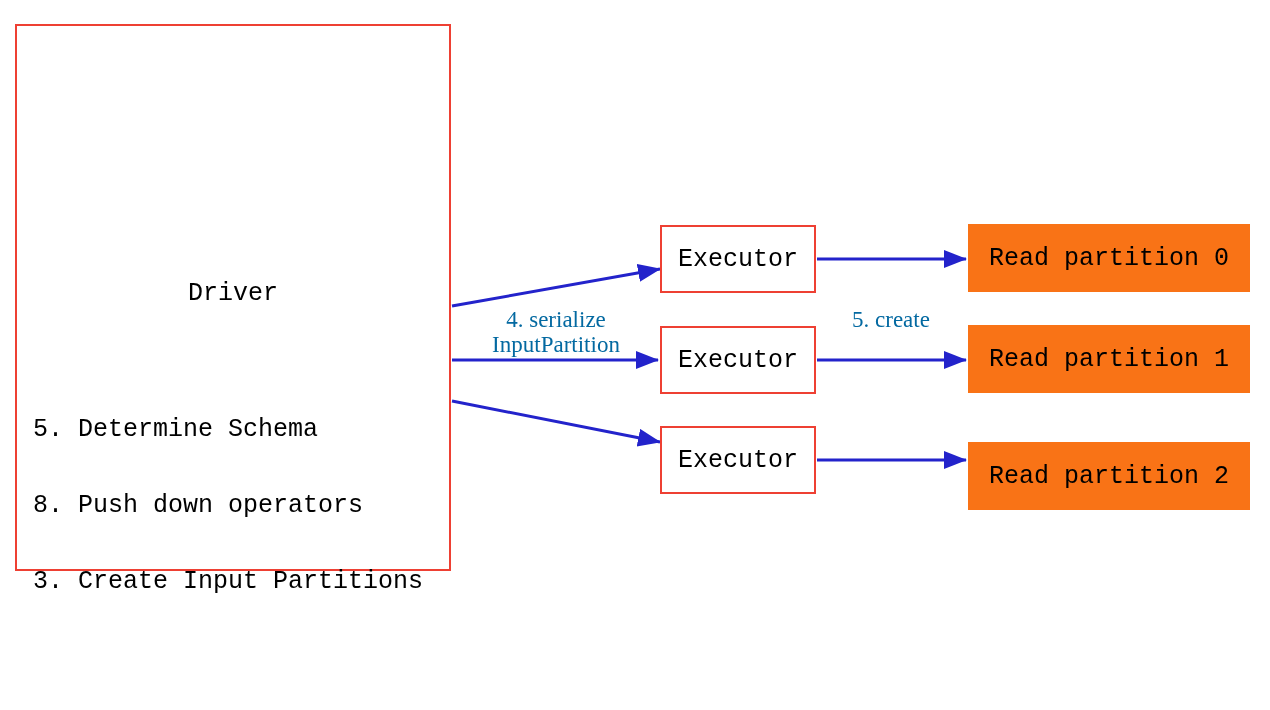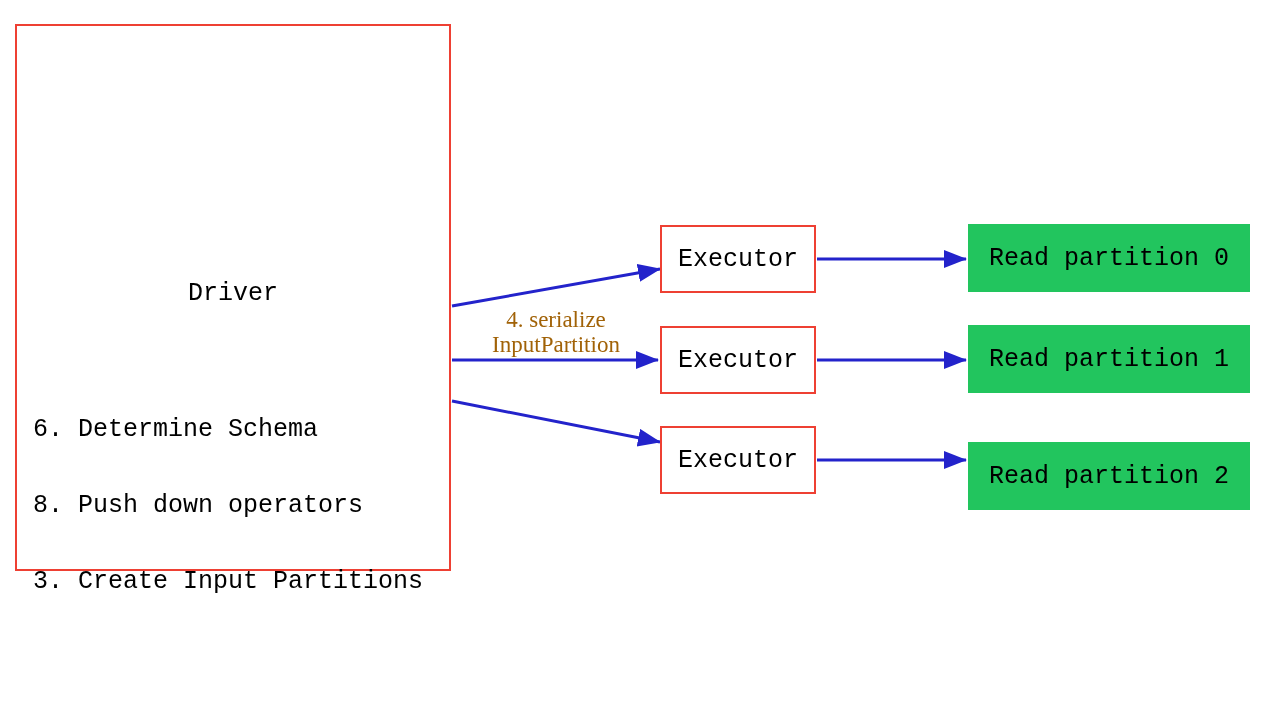--- a/index.html
+++ b/index.html
@@ -56,38 +56,38 @@
   }
   #executor-0 { top: 225px; }
   #executor-1 { top: 326px; }
   #executor-2 { top: 426px; }
   .partition {
     position: absolute;
     box-sizing: border-box;
     left: 968px;
     width: 282px;
     height: 68px;
-    background: #22c55e;
+    background: #f97316;
     display: flex;
     align-items: center;
     justify-content: center;
     font-size: 25px;
     white-space: pre;
   }
   #partition-0 { top: 224px; }
   #partition-1 { top: 325px; }
   #partition-2 { top: 442px; }
   .arrow-label {
     position: absolute;
     width: 300px;
     text-align: center;
     font-family: "Liberation Serif", "DejaVu Serif", serif;
     font-size: 23px;
     line-height: 25px;
-    color: #a16207;
+    color: #0369a1;
   }
   #label-serialize { left: 406px; top: 307px; }
   #label-create-reader { left: 741px; top: 307px; }
   #arrow-layer {
     position: absolute;
     left: 0;
     top: 0;
     pointer-events: none;
   }
 </style>
@@ -106,21 +106,21 @@
     <line x1="452" y1="360" x2="658" y2="360" stroke="#2323cb" stroke-width="3" marker-end="url(#ah)"></line>
     <line x1="452" y1="401" x2="660" y2="442" stroke="#2323cb" stroke-width="3" marker-end="url(#ah)"></line>
     <line x1="817" y1="259" x2="966" y2="259" stroke="#2323cb" stroke-width="3" marker-end="url(#ah)"></line>
     <line x1="817" y1="360" x2="966" y2="360" stroke="#2323cb" stroke-width="3" marker-end="url(#ah)"></line>
     <line x1="817" y1="460" x2="966" y2="460" stroke="#2323cb" stroke-width="3" marker-end="url(#ah)"></line>
   </svg>
 
   <div class="node" id="driver-box">
     <div class="driver-title">Driver</div>
     <div class="driver-steps">
-      <div>6. Determine Schema</div>
+      <div>5. Determine Schema</div>
       <div>8. Push down operators</div>
       <div>3. Create Input Partitions</div>
     </div>
   </div>
 
   <div class="node executor" id="executor-0">
     <span>Executor</span>
   </div>
   <div class="node executor" id="executor-1">
     <span>Executor</span>
@@ -137,15 +137,16 @@
   </div>
   <div class="partition" id="partition-2">
     <span>Read partition 2</span>
   </div>
 
   <div class="arrow-label" id="label-serialize">
     <div>4. serialize</div>
     <div>InputPartition</div>
   </div>
   <div class="arrow-label" id="label-create-reader">
+    <div>5. create</div>
   </div>
 
 </div>
 
 </body></html>

